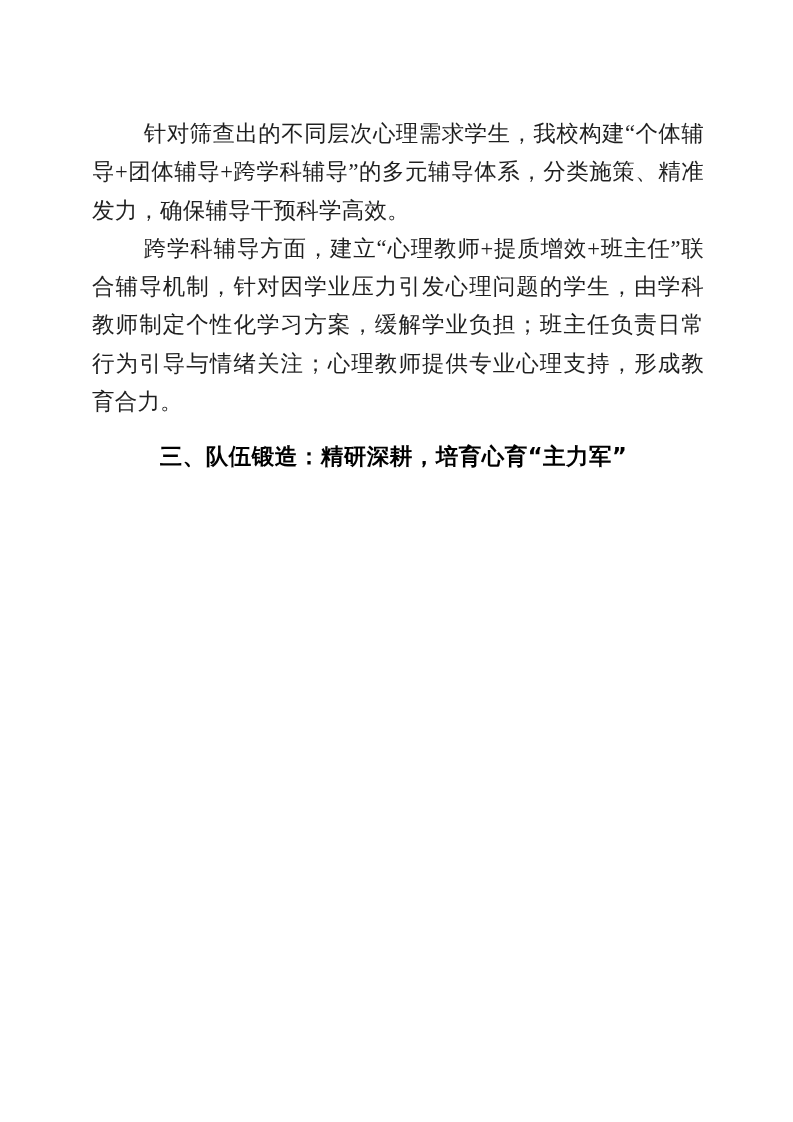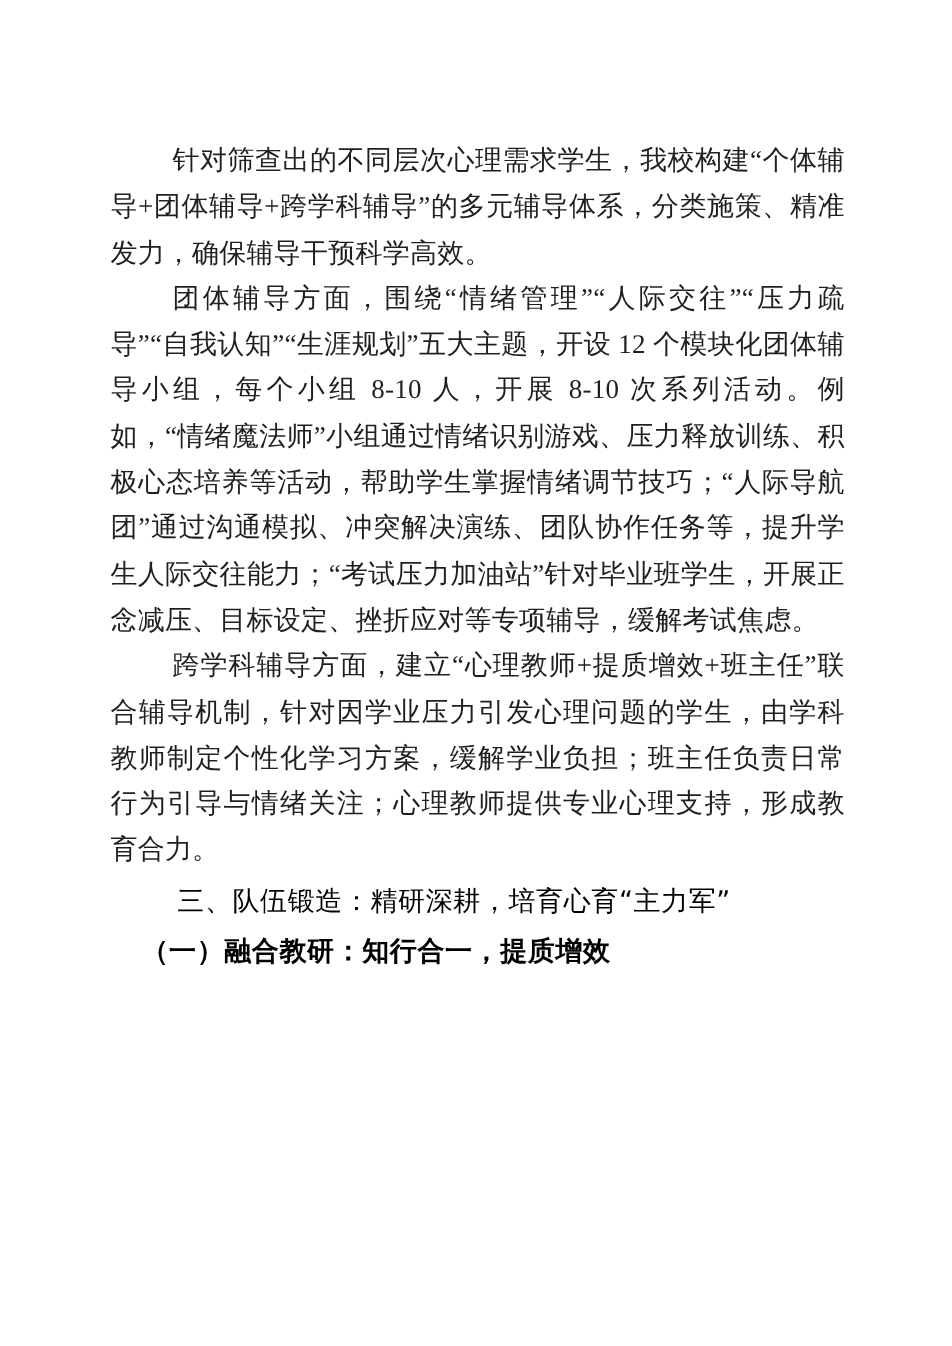--- a/index.html
+++ b/index.html
@@ -26,25 +26,25 @@
     font-size: 22.5px;
     line-height: 38.3px;
     color: #1f1f1f;
     text-align: justify;
     text-justify: inter-character;
     text-indent: 2.3em;
     font-family: "Liberation Serif", "DejaVu Serif", serif;
     letter-spacing: 0.2px;
   }
   p.heading-1 {
-    margin: 4px;
+    margin: 16px;
     font-size: 22.5px;
     line-height: 38.3px;
     color: #000000;
-    font-weight: normal;
+    font-weight: bold;
     text-indent: 2.3em;
     font-family: "DejaVu Sans", "Liberation Sans", sans-serif;
     letter-spacing: 0.5px;
   }
   p.heading-2 {
     margin: 0;
     font-size: 22.5px;
     line-height: 38.3px;
     color: #000000;
     font-weight: bold;
@@ -69,22 +69,20 @@
     color: #3c3c3c;
     margin: 0 9px;
   }
 </style>
 </head>
 <body>
 
 <div class="page">
   <div class="text-block">
     <p class="body-para">针对筛查出的不同层次心理需求学生，我校构建“个体辅导+团体辅导+跨学科辅导”的多元辅导体系，分类施策、精准发力，确保辅导干预科学高效。</p>
-    <p class="body-para">团体辅导方面，围绕“情绪管理”“人际交往”“压力疏导”“自我认知”“生涯规划”五大主题，开设 12 个模块化团体辅导小组，每个小组 8-10 人，开展 8-10 次系列活动。例如，“情绪魔法师”小组通过情绪识别游戏、压力释放训练、积极心态培养等活动，帮助学生掌握情绪调节技巧；“人际导航团”通过沟通模拟、冲突解决演练、团队协作任务等，提升学生人际交往能力；“考试压力加油站”针对毕业班学生，开展正念减压、目标设定、挫折应对等专项辅导，缓解考试焦虑。</p>
     <p class="body-para">跨学科辅导方面，建立“心理教师+提质增效+班主任”联合辅导机制，针对因学业压力引发心理问题的学生，由学科教师制定个性化学习方案，缓解学业负担；班主任负责日常行为引导与情绪关注；心理教师提供专业心理支持，形成教育合力。</p>
     <p class="heading-1">三、队伍锻造：精研深耕，培育心育“主力军”</p>
-    <p class="heading-2">（一）融合教研：知行合一，提质增效</p>
   </div>
 
   <div class="page-number">
     <span class="dash">—</span><span class="num">5</span><span class="dash">—</span>
   </div>
 </div>
 
 </body></html>

